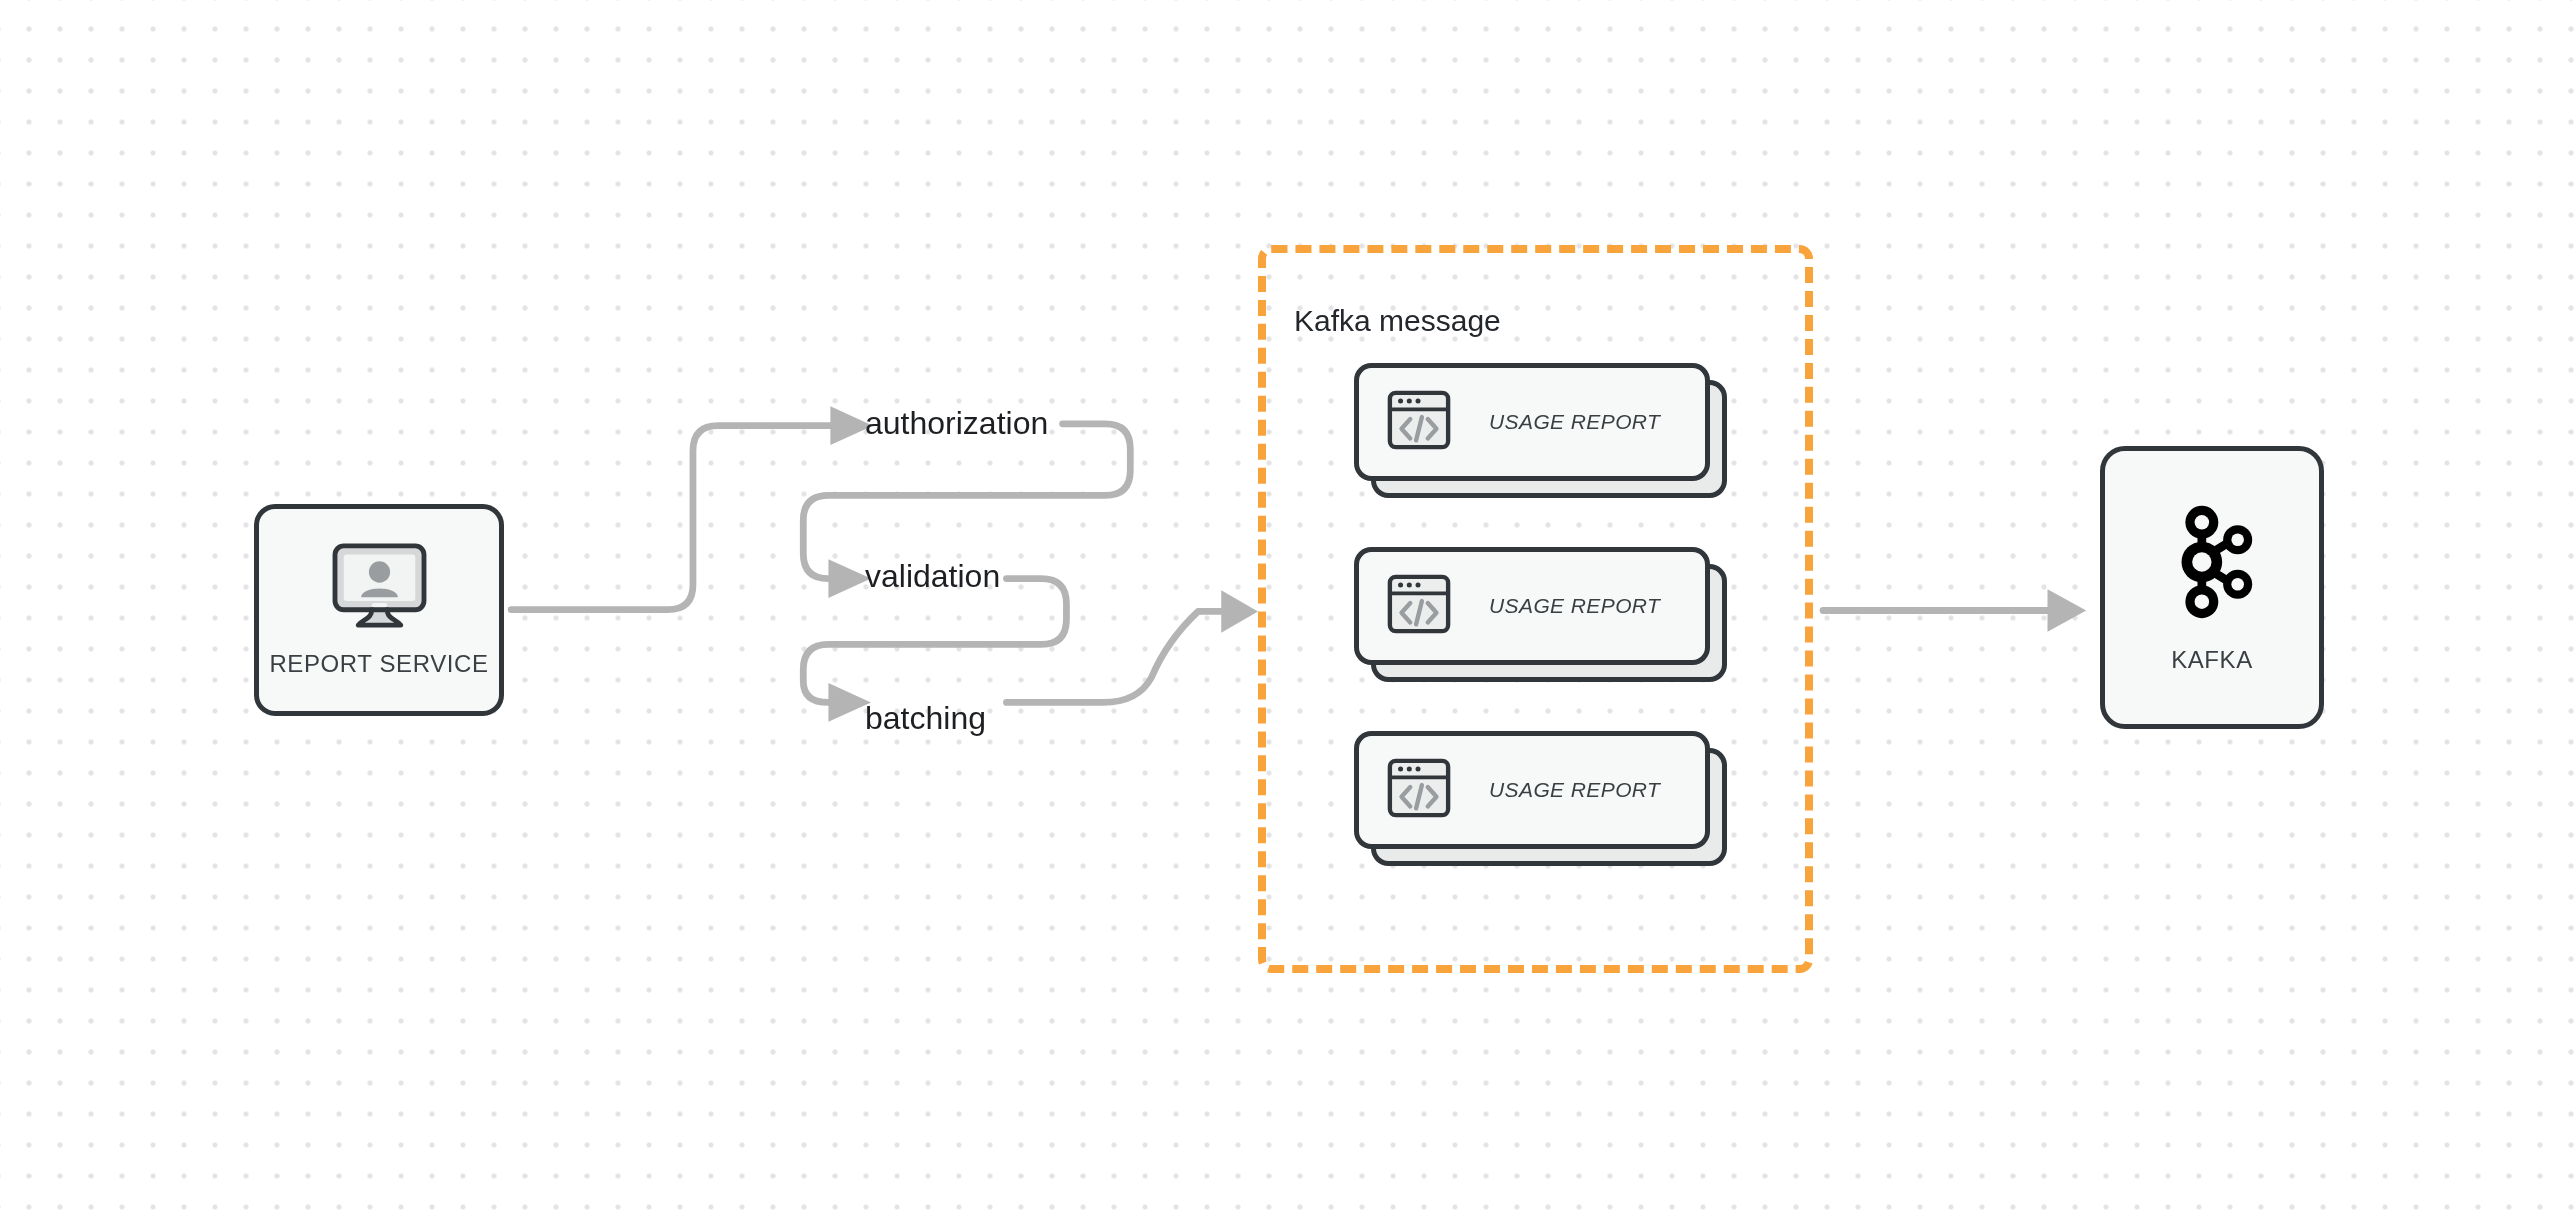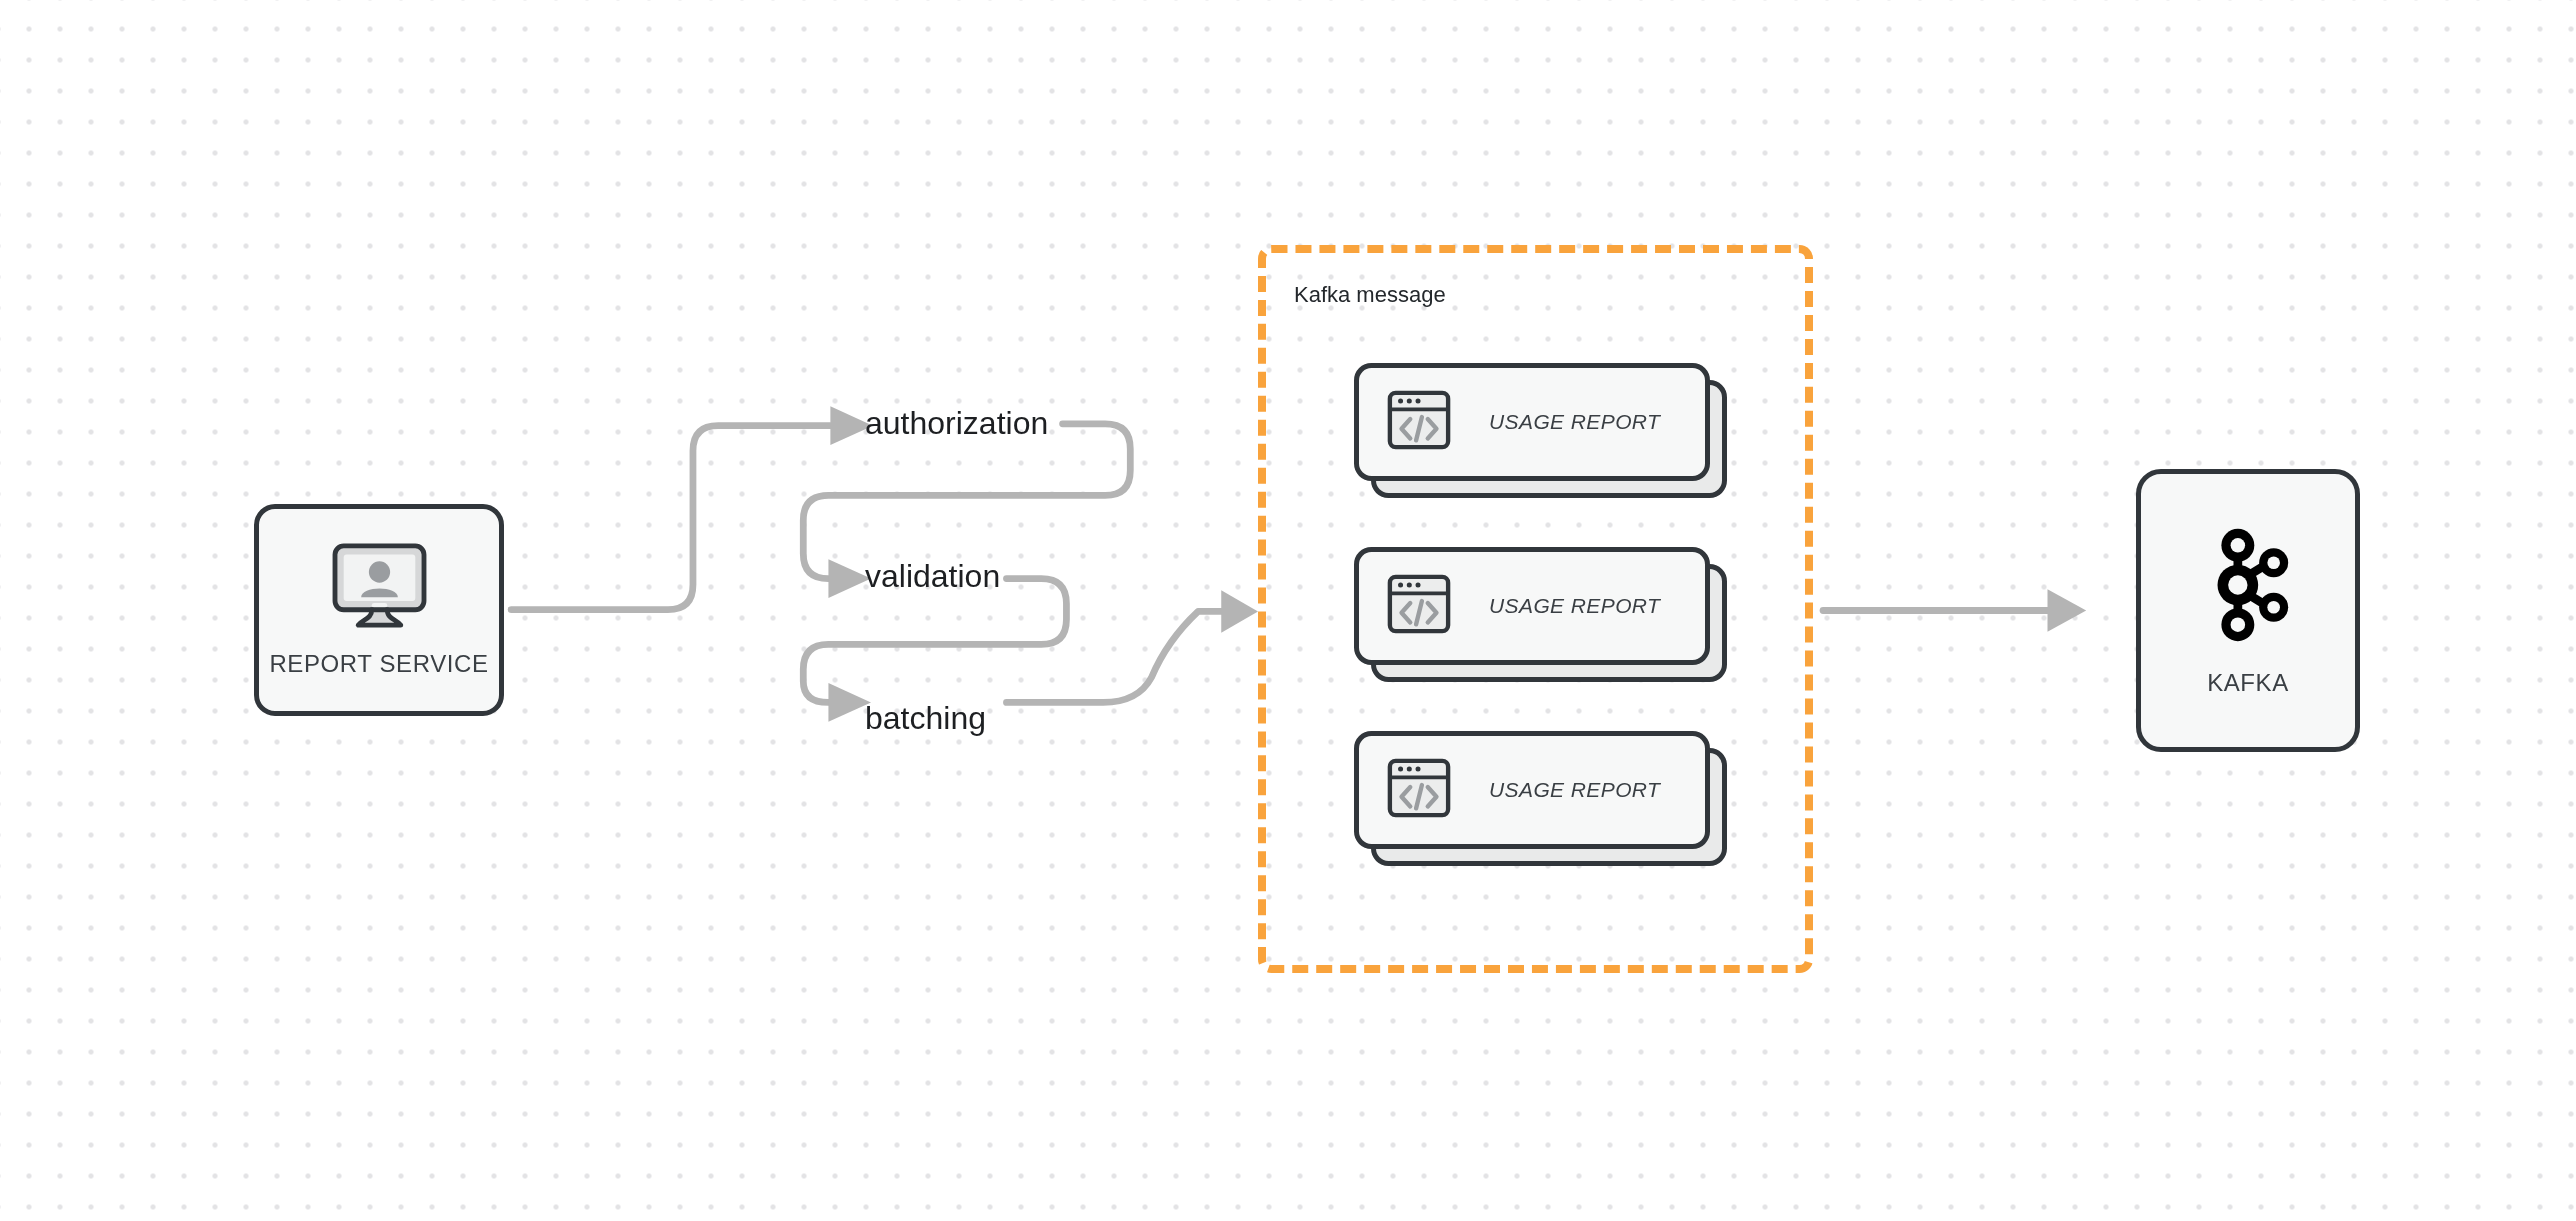--- a/index.html
+++ b/index.html
@@ -43,25 +43,24 @@
   #usage-service-node {
     left: 254px;
     top: 504px;
     width: 250px;
     height: 212px;
   }
   #usage-service-node .node-label { margin-top: 19.4px; }
 
   #kafka-node {
     left: 2100px;
-    top: 469px;
+    top: 446px;
     width: 224px;
     height: 283px;
     border-radius: 25px;
-    margin-left: 36px;
   }
   #kafka-node .node-label { margin-top: 23px; }
 
   
   .monitor-icon { width: 101px; height: 89px; display: block; }
 
   
   .kafka-logo { width: 101px; height: 122px; display: block; }
 
   
@@ -72,22 +71,22 @@
     width: 555px;
     height: 728px;
     box-sizing: border-box;
     border: 8.7px dashed #f9a33c;
     border-radius: 13.5px;
     background: transparent;
   }
   #kafka-message-title {
     position: absolute;
     left: 1294px;
-    top: 282px;
-    font-size: 22px;
+    top: 304px;
+    font-size: 30px;
     color: #24282c;
     white-space: nowrap;
   }
 
   
   .report-card-wrap {
     position: absolute;
     width: 374px;
     height: 135px;
   }

